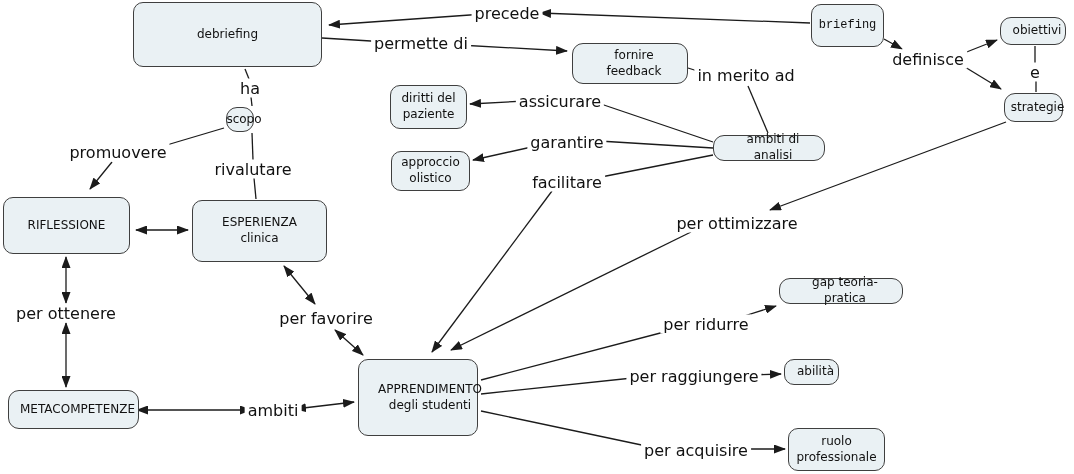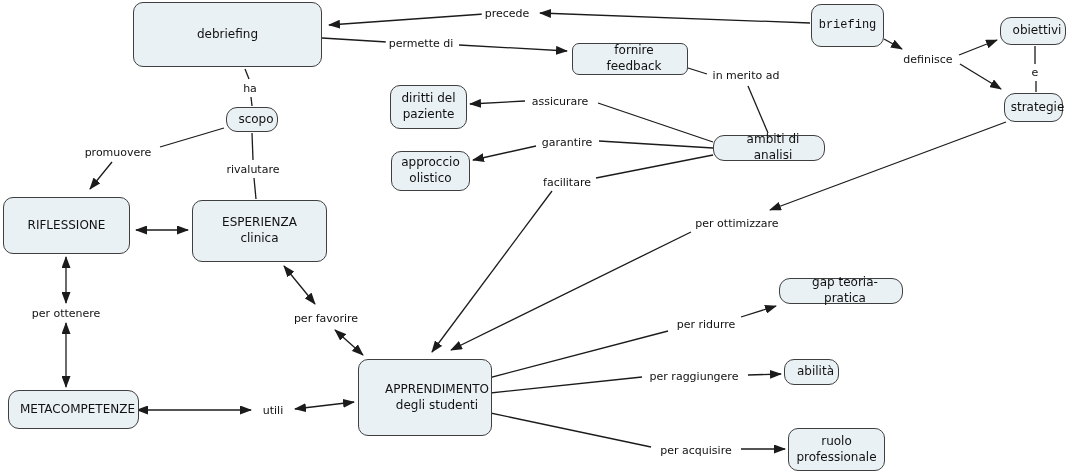--- a/index.html
+++ b/index.html
@@ -14,21 +14,21 @@
     border:1.3px solid var(--node-border,#3f3f3f);
     border-radius:10px;
     display:flex;align-items:center;justify-content:center;text-align:center;
     white-space:pre-line;line-height:1.3;
     font-size:12px;color:#111;padding:2px 4px;
   }
   .node.small{border-radius:11px;padding-left:12px;}
   .link-label{
     position:absolute;transform:translate(-50%,-50%);
     background:#fff;padding:0 3px;white-space:nowrap;
-    font-size:11px;color:#111;
+    font-size:16px;color:#111;
   }
 </style>
 </head>
 <body>
 
 <div id="canvas">
 
   <svg id="edges" viewBox="0 0 1074 474">
     <defs>
       <marker id="arr" viewBox="0 0 12 9" markerWidth="12" markerHeight="9" refX="11" refY="4.5" orient="auto-start-reverse" markerUnits="userSpaceOnUse">
@@ -74,50 +74,50 @@
       <line x1="748" y1="375" x2="781" y2="374" marker-end="url(#arr)"></line>
       <line x1="481" y1="411" x2="651" y2="447"></line>
       <line x1="741" y1="449" x2="785" y2="449" marker-end="url(#arr)"></line>
     </g>
   </svg>
 
   <div class="node" style="left:133px;top:2px;width:189px;height:65px;">debriefing</div>
   <div class="node" style="left:811px;top:4px;width:73px;height:43px;font-family:Liberation Mono, monospace;">briefing</div>
   <div class="node small" style="left:1000px;top:17px;width:66px;height:28px;">obiettivi</div>
   <div class="node small" style="left:1004px;top:93px;width:59px;height:29px;">strategie</div>
-  <div class="node small" style="left:572px;top:43px;width:116px;height:32px;border-radius:7px;">fornire feedback</div>
+  <div class="node small" style="left:572px;top:43px;width:116px;height:41px;">fornire feedback</div>
   <div class="node" style="left:390px;top:85px;width:77px;height:44px;">diritti del
 paziente</div>
   <div class="node" style="left:391px;top:151px;width:79px;height:40px;">approccio
 olistico</div>
   <div class="node small" style="left:713px;top:135px;width:112px;height:26px;">ambiti di analisi</div>
-  <div class="node small" style="left:226px;top:107px;width:52px;height:25px;">scopo</div>
+  <div class="node small" style="left:226px;top:107px;width:28px;height:25px;">scopo</div>
   <div class="node" style="left:3px;top:197px;width:127px;height:57px;">RIFLESSIONE</div>
   <div class="node" style="left:192px;top:200px;width:135px;height:62px;">ESPERIENZA
 clinica</div>
   <div class="node small" style="left:8px;top:390px;width:131px;height:39px;">METACOMPETENZE</div>
-  <div class="node" style="left:358px;top:359px;width:134px;height:77px;padding-left:28px;">APPRENDIMENTO
+  <div class="node" style="left:358px;top:359px;width:120px;height:77px;padding-left:28px;">APPRENDIMENTO
 degli studenti</div>
   <div class="node small" style="left:779px;top:278px;width:124px;height:26px;">gap teoria-pratica</div>
   <div class="node small" style="left:784px;top:359px;width:55px;height:26px;border-radius:10px;">abilità</div>
   <div class="node" style="left:788px;top:428px;width:97px;height:43px;">ruolo
 professionale</div>
 
   <div class="link-label" style="left:507px;top:13px;">precede</div>
   <div class="link-label" style="left:421px;top:43px;">permette di</div>
   <div class="link-label" style="left:250px;top:88px;">ha</div>
   <div class="link-label" style="left:118px;top:152px;">promuovere</div>
   <div class="link-label" style="left:253px;top:169px;">rivalutare</div>
   <div class="link-label" style="left:746px;top:75px;">in merito ad</div>
   <div class="link-label" style="left:928px;top:59px;">definisce</div>
   <div class="link-label" style="left:1035px;top:72px;">e</div>
   <div class="link-label" style="left:560px;top:101px;">assicurare</div>
   <div class="link-label" style="left:567px;top:142px;">garantire</div>
   <div class="link-label" style="left:567px;top:182px;">facilitare</div>
   <div class="link-label" style="left:737px;top:223px;">per ottimizzare</div>
   <div class="link-label" style="left:326px;top:318px;">per favorire</div>
   <div class="link-label" style="left:66px;top:313px;">per ottenere</div>
-  <div class="link-label" style="left:273px;top:410px;">utili</div>
+  <div class="link-label" style="left:273px;top:410px;">ambiti</div>
   <div class="link-label" style="left:706px;top:324px;">per ridurre</div>
   <div class="link-label" style="left:694px;top:376px;">per raggiungere</div>
   <div class="link-label" style="left:696px;top:450px;">per acquisire</div>
 
 </div>
 
 </body></html>

